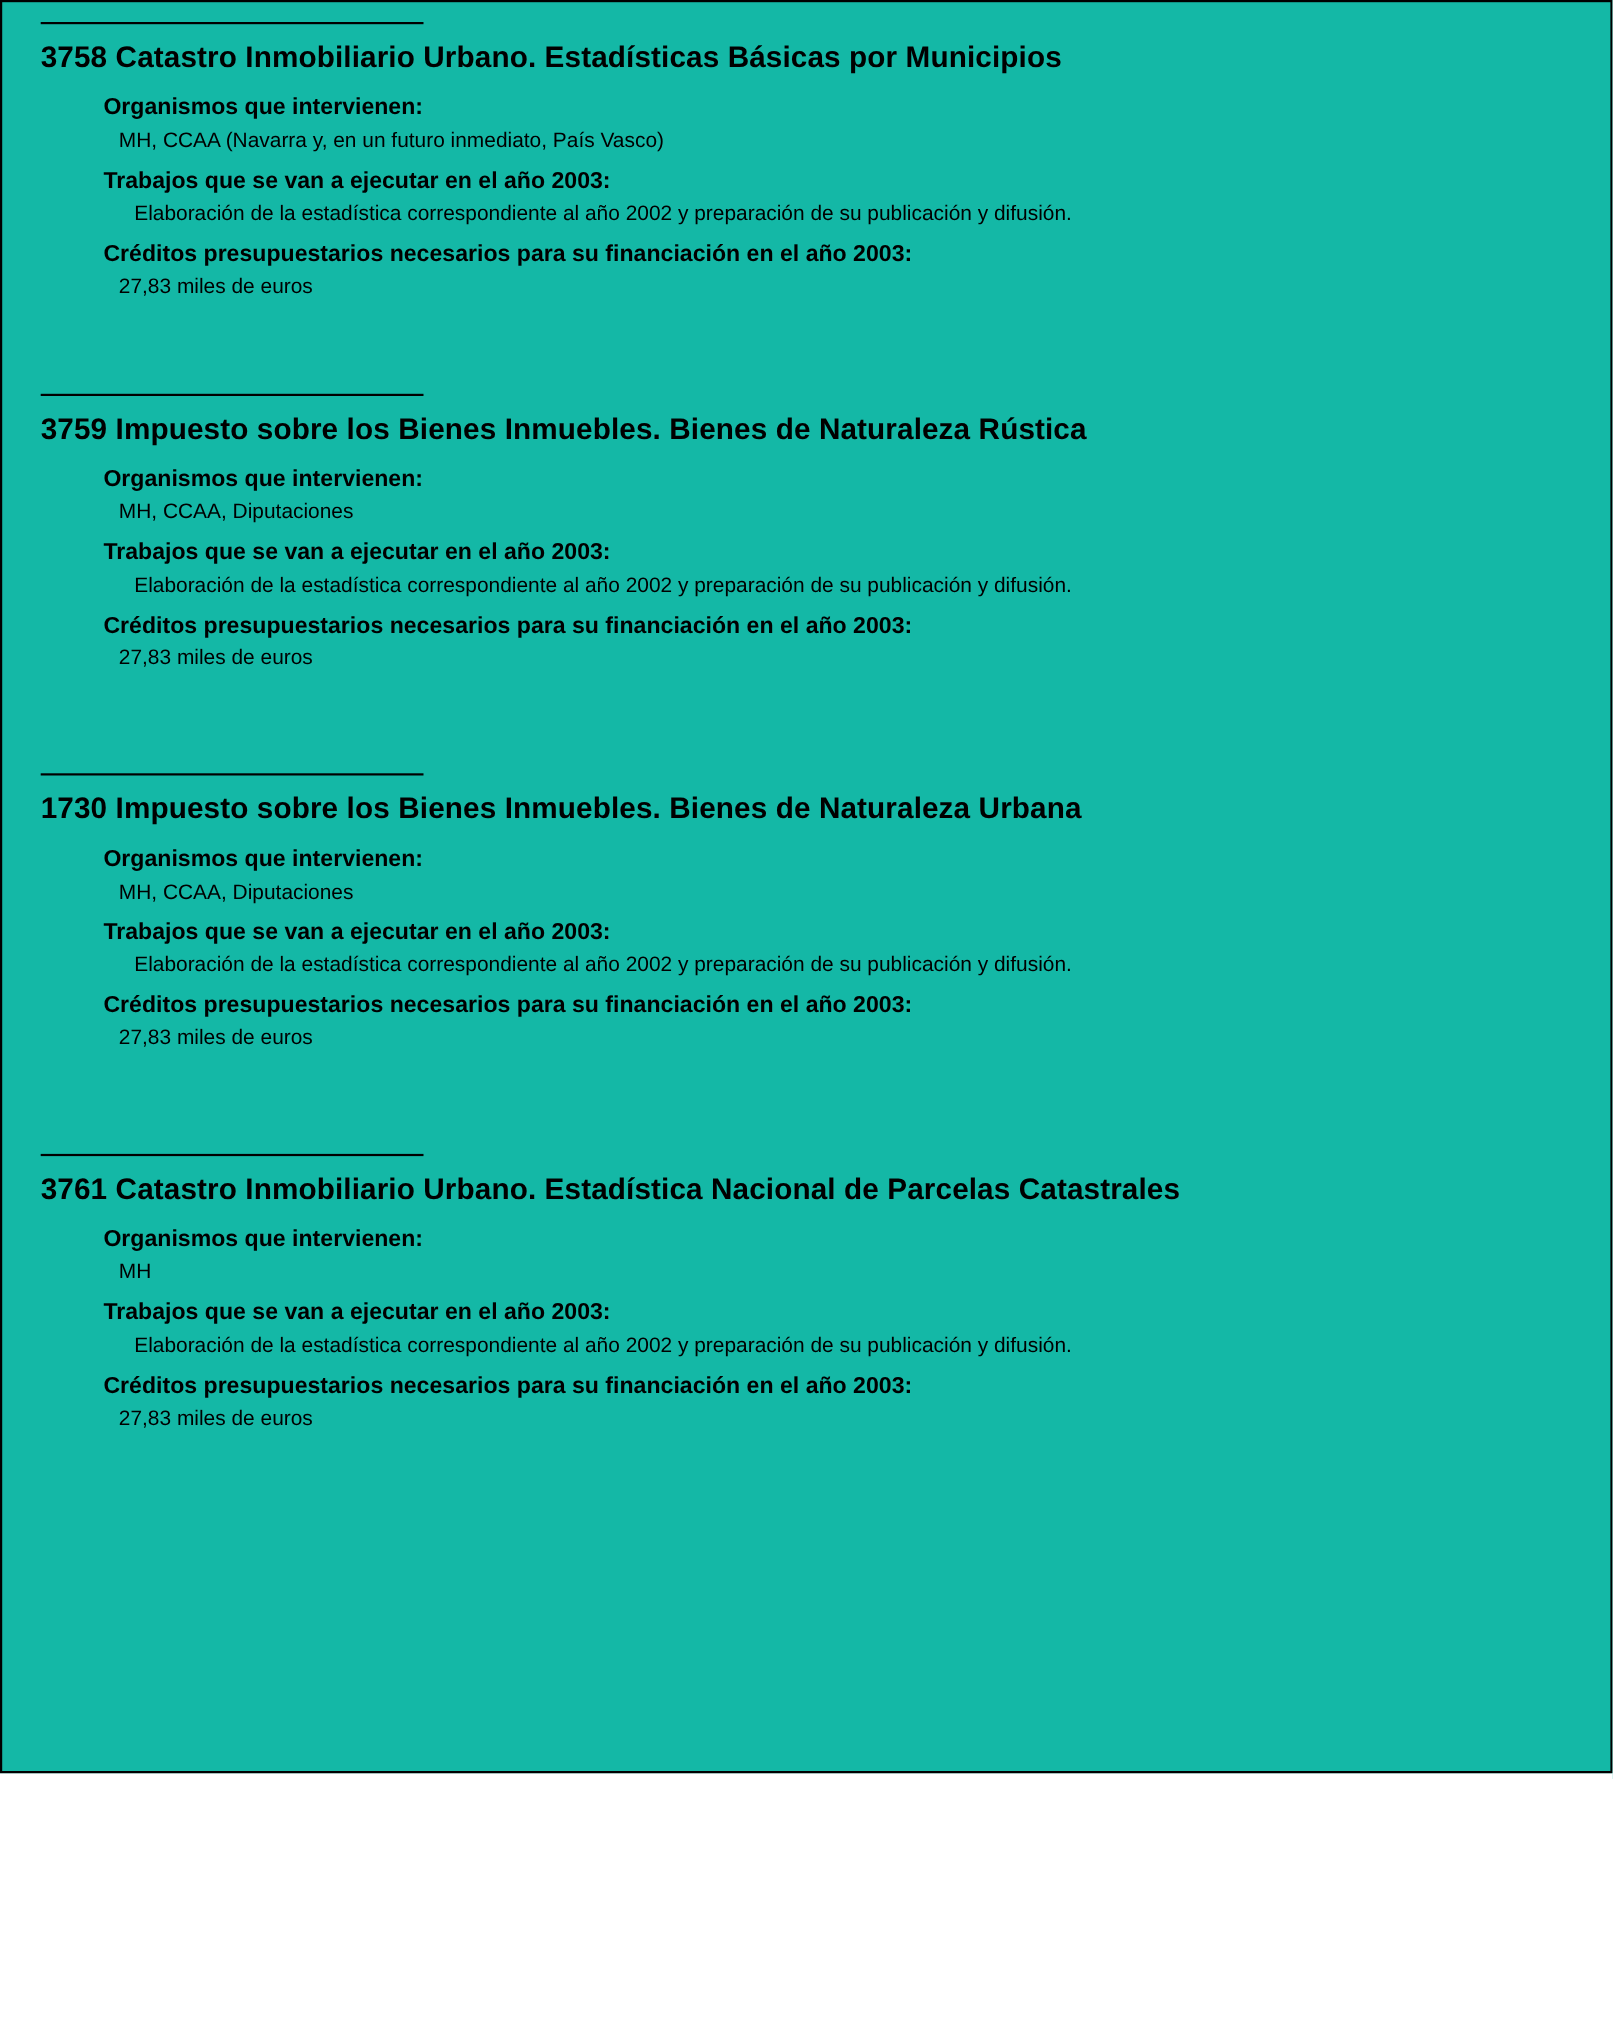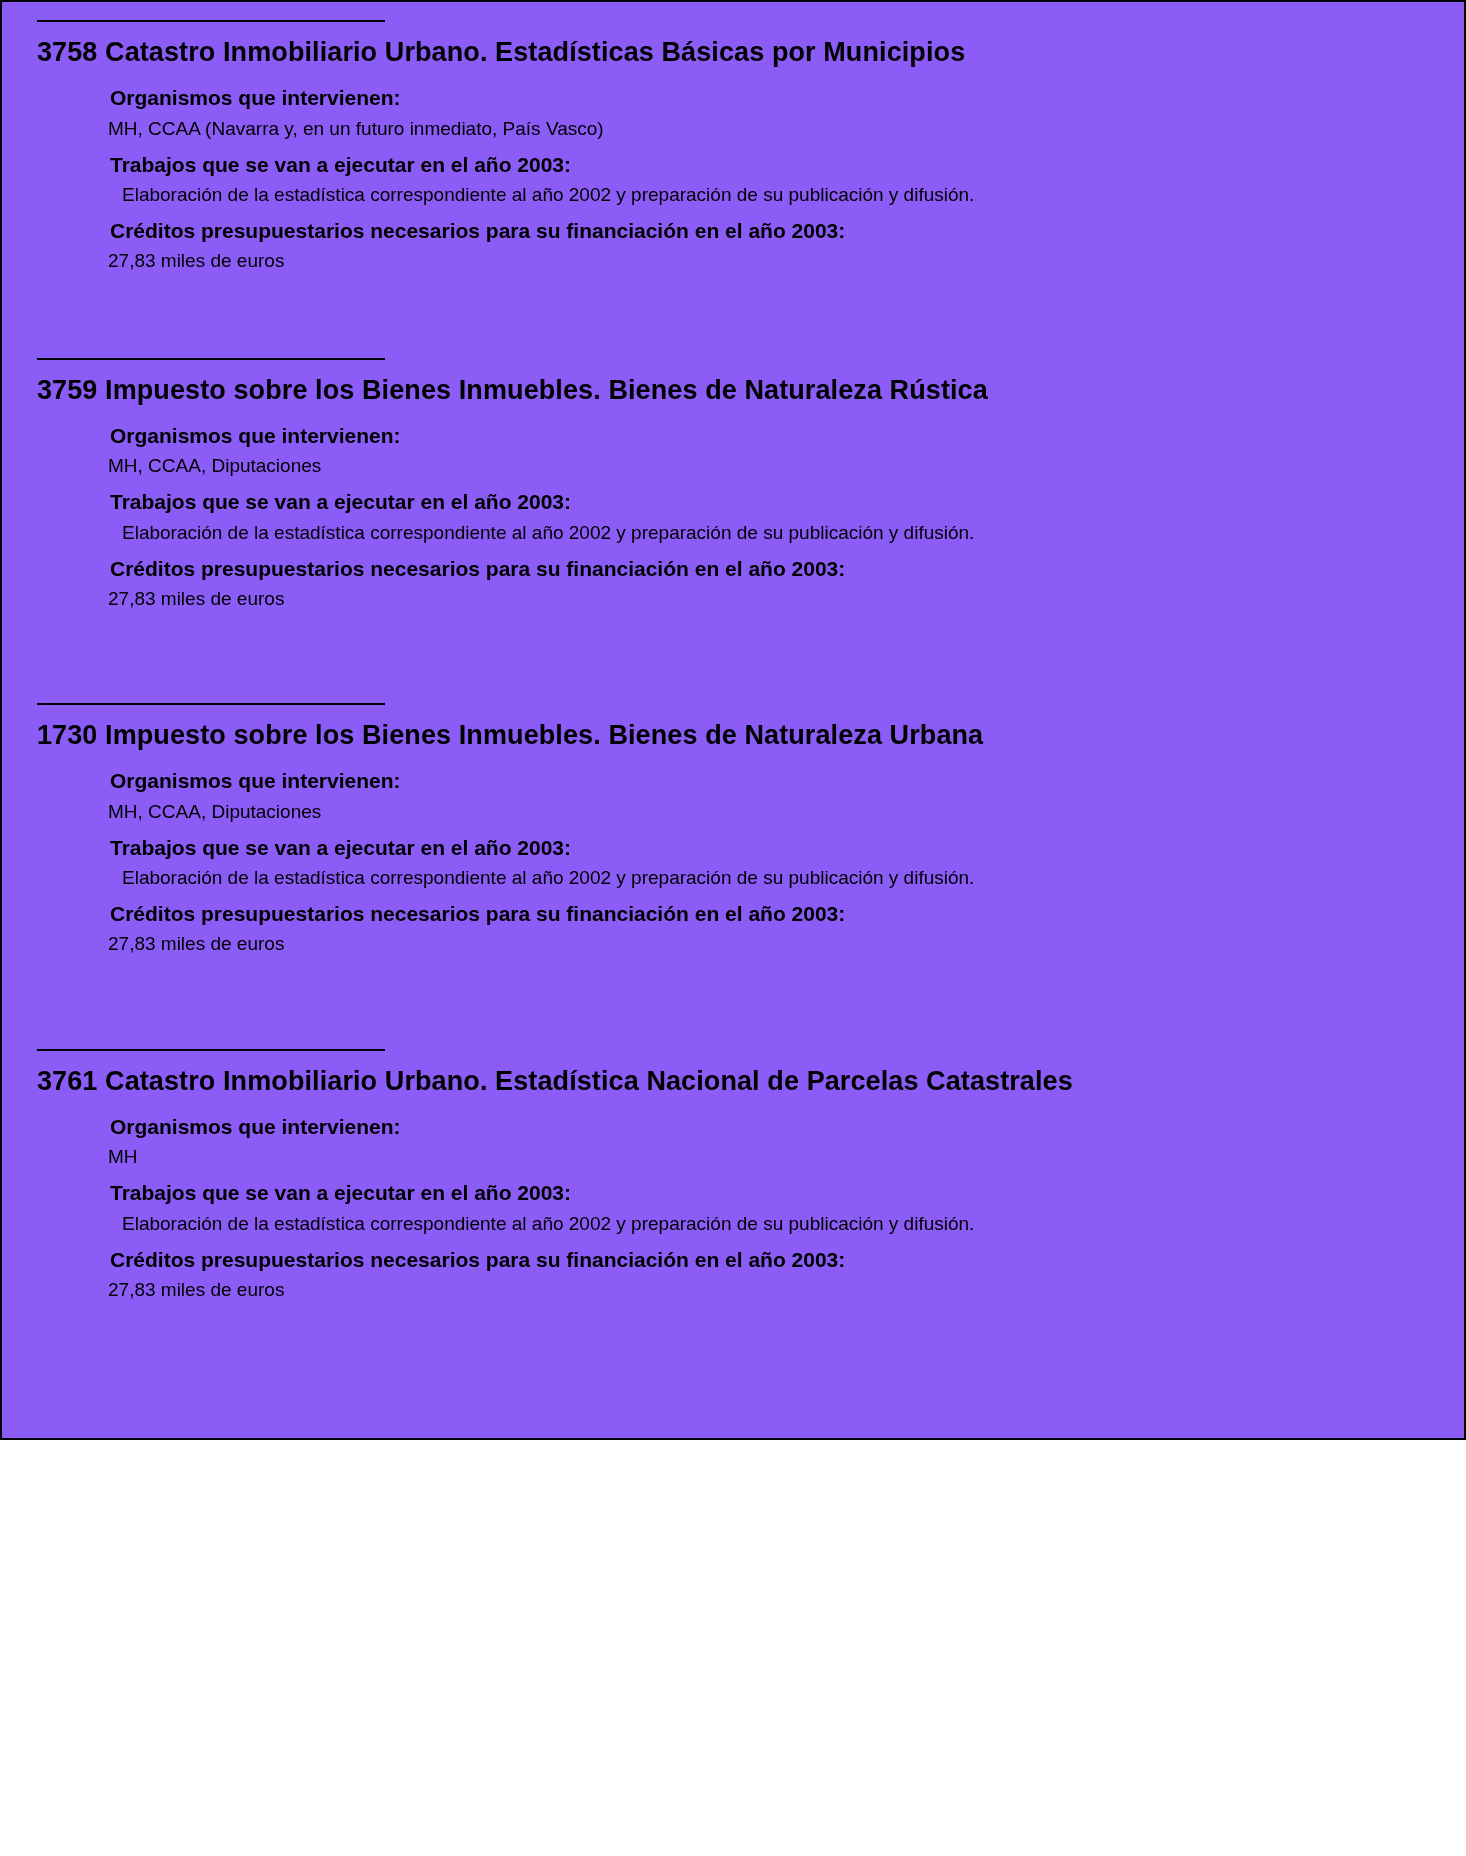--- a/index.html
+++ b/index.html
@@ -9,24 +9,24 @@
   }
   body {
     width: 1466px;
     height: 1856px;
     font-family: "Liberation Sans", sans-serif;
     color: #000000;
   }
   .page {
     box-sizing: border-box;
     width: 1466px;
-    height: 1440px;
+    height: 1612px;
     border: 2px solid #000000;
     padding: 18px 34px 0 22px;
-    background: #8b5cf6;
+    background: #14b8a6;
   }
   .content {
     padding-left: 8px;
     padding-right: 22px;
   }
   .entry {
     margin-bottom: 0;
   }
   .rule {
     width: 348px;
@@ -40,21 +40,21 @@
     letter-spacing: 0.1px;
     margin: 0 0 16px 5px;
     line-height: 1.2;
   }
   .body-block {
     margin-left: 62px;
   }
   .field-label {
     font-size: 21px;
     font-weight: bold;
-    margin: 0 0 4px 16px;
+    margin: 0 0 4px 0;
     line-height: 1.3;
   }
   .field-value {
     font-size: 19px;
     font-weight: normal;
     margin: 0 0 10px 14px;
     line-height: 1.32;
   }
   .field-value.justify {
     text-align: justify;

